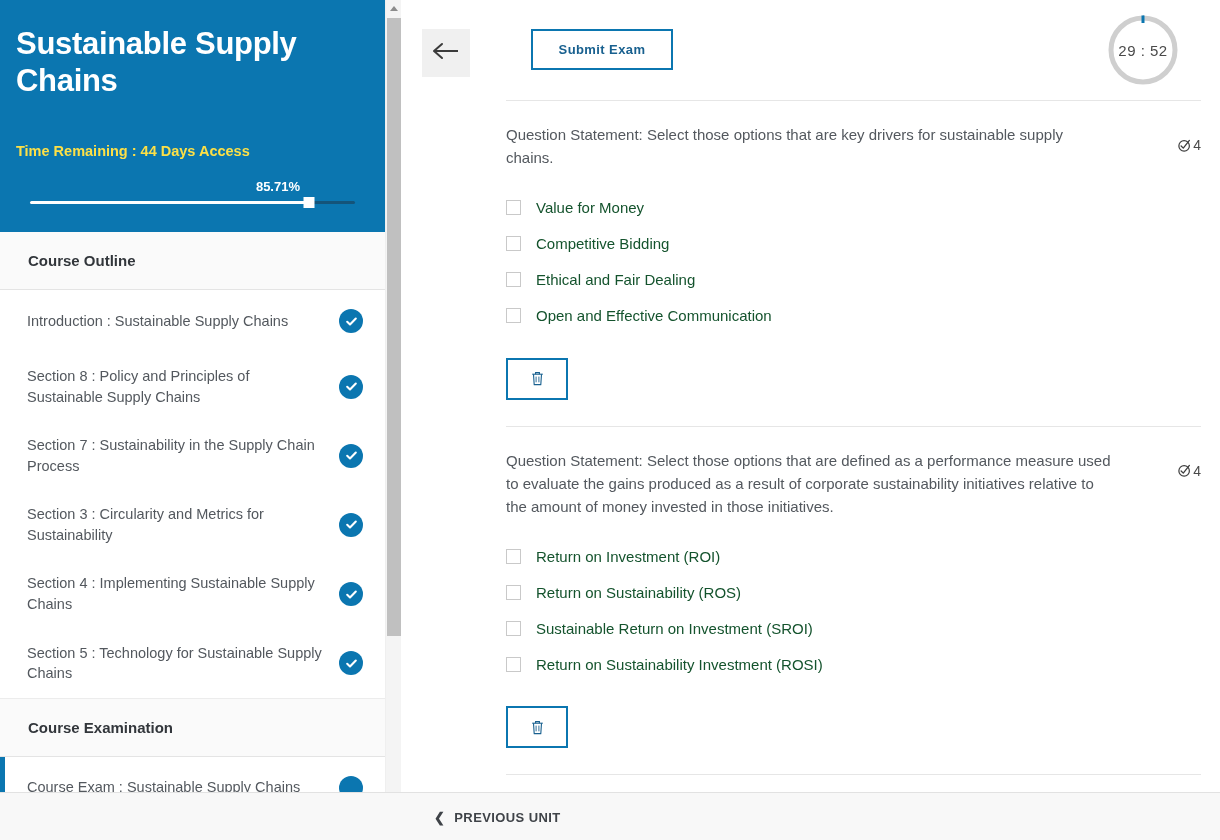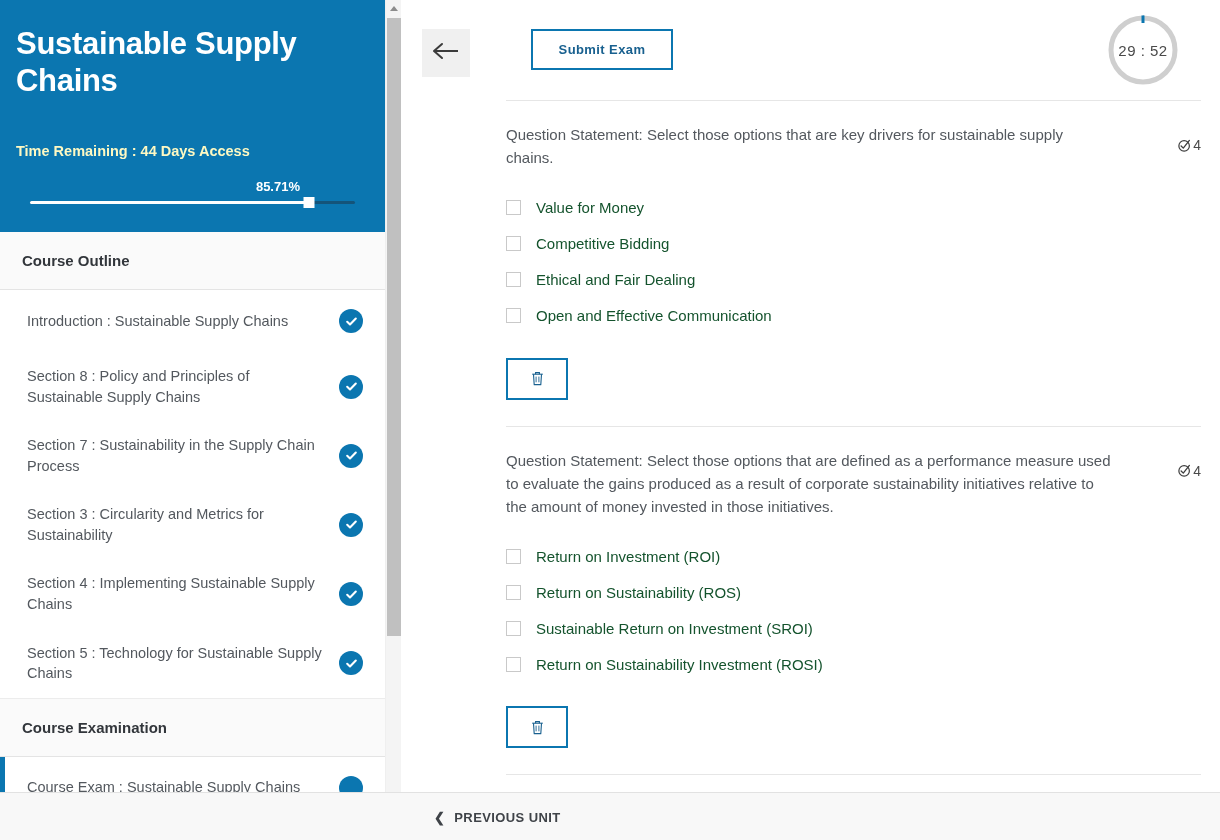--- a/index.html
+++ b/index.html
@@ -27,21 +27,21 @@
     position: relative;
   }
   .course-title {
     color: #ffffff;
     font-size: 31px;
     font-weight: bold;
     line-height: 1.18;
     letter-spacing: -0.3px;
   }
   .time-remaining {
-    color: #fef9c3;
+    color: #fde047;
     font-size: 14.5px;
     font-weight: bold;
     margin-top: 44px;
   }
   .progress-wrap { position: absolute; left: 30px; right: 30px; bottom: 28px; }
   .progress-label {
     color: #ffffff; font-size: 13px; font-weight: bold;
     text-align: right; margin-bottom: 7px;
     padding-right: 55px;
   }
@@ -53,21 +53,21 @@
     background: #ffffff; border-radius: 2px;
   }
   .progress-thumb {
     position: absolute; top: -4px; width: 11px; height: 11px;
     background: #ffffff; transform: translateX(-50%);
   }
 
   .section-head {
     background: #fafafa;
     border-bottom: 1px solid #e4e4e4;
-    padding: 20px 22px;
+    padding: 20px 28px;
     color: #32363b;
     font-size: 15px;
     font-weight: bold;
   }
   .outline-list { background: #fff; }
   .outline-item {
     display: flex; align-items: center;
     padding: 14px 22px 14px 22px;
     min-height: 62px;
     border-left: 5px solid transparent;

